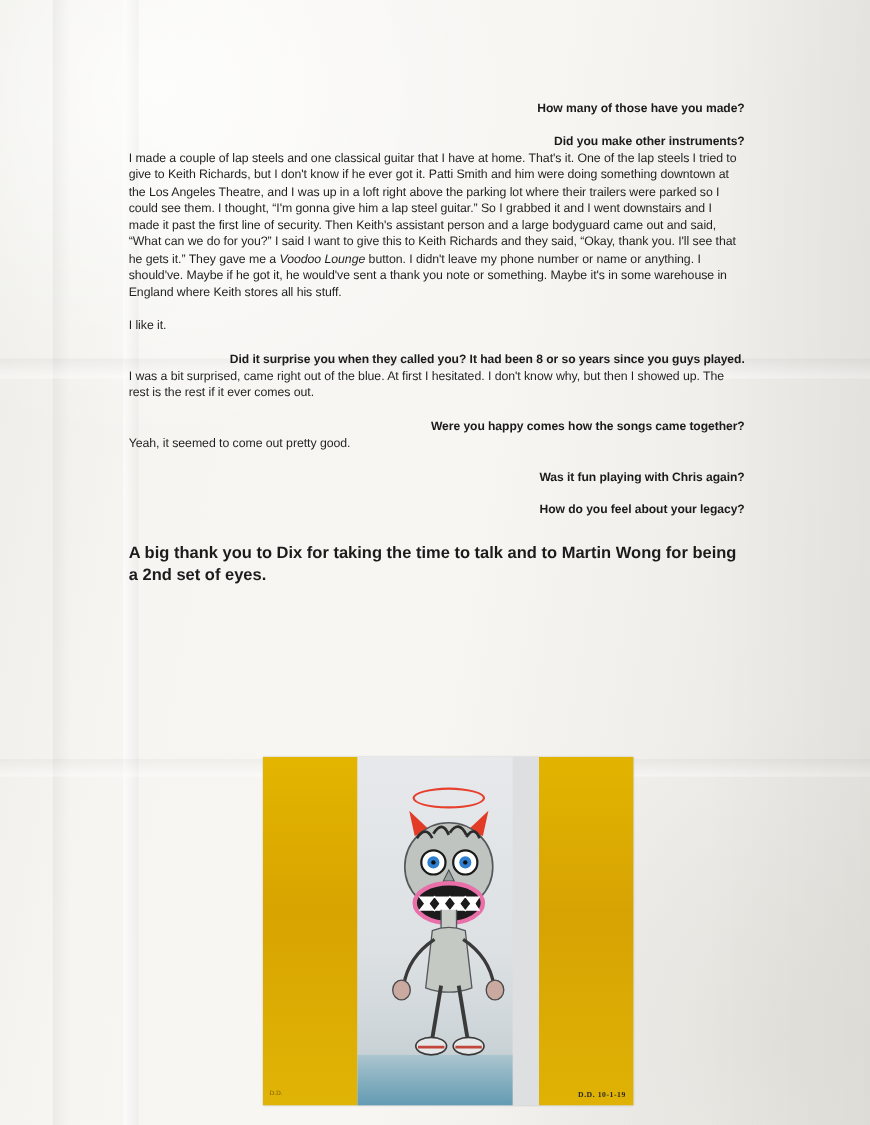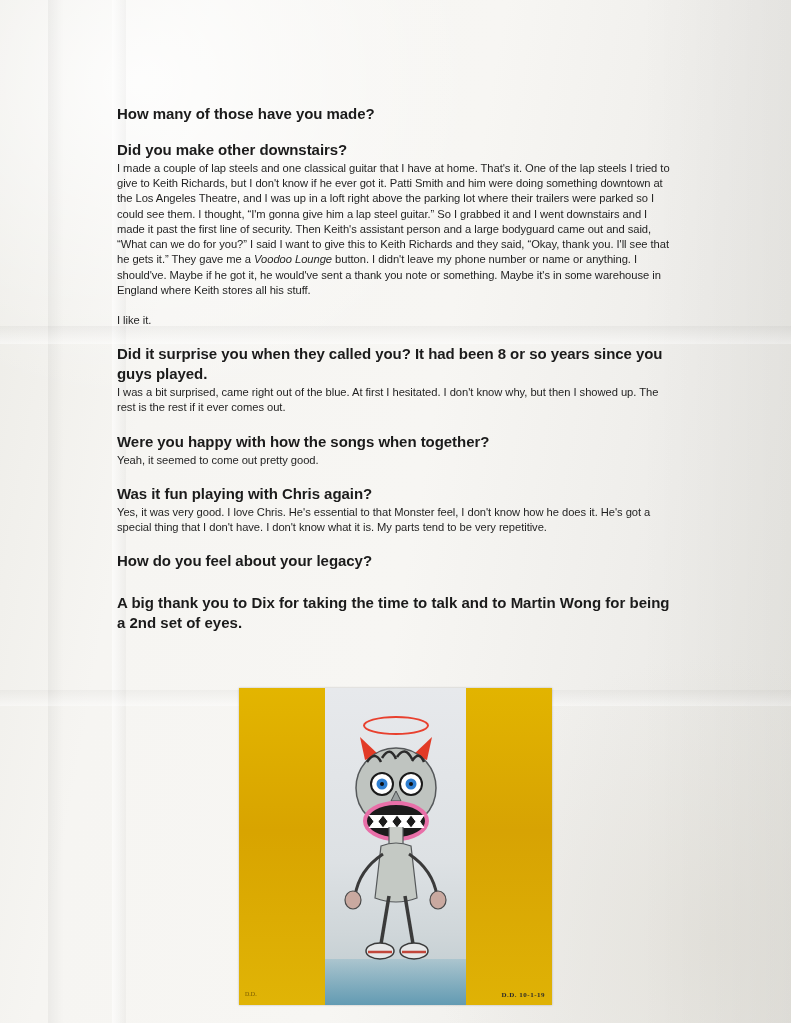--- a/index.html
+++ b/index.html
@@ -39,26 +39,27 @@
     background: linear-gradient(90deg, rgba(0,0,0,0.0), rgba(0,0,0,0.04)); }
 
   .content {
     position: absolute;
     left: 117px;
     top: 88px;
     width: 560px;
   }
   .qa { margin-bottom: 15px; }
   .q {
-    font-size: 15px;
+    font-size: 11px;
     font-weight: bold;
     color: #1b1b1b;
     line-height: 1.33;
-    margin: 16px 0 1px 0;
+    margin: 4px 0 1px 0;
     letter-spacing: -0.05px;
+    text-align: right;
   }
   .a {
     font-size: 11.2px;
     color: #1f1f1f;
     line-height: 1.36;
     margin: 0;
     letter-spacing: -0.05px;
   }
   .a em { font-style: italic; }
   .closing {
@@ -77,20 +78,21 @@
     width: 313px;
     height: 317px;
   }
   .artwork {
     position: relative;
     width: 100%;
     height: 100%;
     background: #dedfe0;
     overflow: hidden;
     box-shadow: 0 0 2px rgba(0,0,0,0.25);
+    padding-left: 24px;
   }
   .yellow-left {
     position: absolute; left: 0; top: 0; width: 86px; height: 100%;
     background: linear-gradient(180deg,#e3b500,#d8a400 45%,#e0b406);
   }
   .yellow-right {
     position: absolute; right: 0; top: 0; width: 86px; height: 100%;
     background: linear-gradient(180deg,#e2b400,#d7a303 45%,#dfb205);
   }
   .center-panel {
@@ -128,43 +130,42 @@
 <div class="crease h2"></div>
 <div class="crease r1"></div>
 
 <div class="content">
 
   <div class="qa">
     <p class="q">How many of those have you made?</p>
   </div>
 
   <div class="qa">
-    <p class="q">Did you make other downstairs?</p>
+    <p class="q">Did you make other instruments?</p>
     <p class="a"><span>I made a couple of lap steels and one classical guitar that I have at home. That's it. One of the lap steels I tried to give to Keith Richards, but I don't know if he ever got it. Patti Smith and him were doing something downtown at the Los Angeles Theatre, and I was up in a loft right above the parking lot where their trailers were parked so I could see them. I thought, “I'm gonna give him a lap steel guitar.” So I grabbed it and I went downstairs and I made it past the first line of security. Then Keith's assistant person and a large bodyguard came out and said, “What can we do for you?” I said I want to give this to Keith Richards and they said, “Okay, thank you. I'll see that he gets it.” They gave me a </span><em>Voodoo Lounge</em><span> button. I didn't leave my phone number or name or anything. I should've. Maybe if he got it, he would've sent a thank you note or something. Maybe it's in some warehouse in England where Keith stores all his stuff.</span></p>
   </div>
 
 
 
   <div class="qa">
     <p class="a">I like it.</p>
   </div>
 
   <div class="qa">
     <p class="q">Did it surprise you when they called you? It had been 8 or so years since you guys played.</p>
     <p class="a">I was a bit surprised, came right out of the blue. At first I hesitated. I don't know why, but then I showed up. The rest is the rest if it ever comes out.</p>
   </div>
 
   <div class="qa">
-    <p class="q">Were you happy with how the songs when together?</p>
+    <p class="q">Were you happy comes how the songs came together?</p>
     <p class="a">Yeah, it seemed to come out pretty good.</p>
   </div>
 
   <div class="qa">
     <p class="q">Was it fun playing with Chris again?</p>
-    <p class="a">Yes, it was very good. I love Chris. He's essential to that Monster feel, I don't know how he does it. He's got a special thing that I don't have. I don't know what it is. My parts tend to be very repetitive.</p>
   </div>
 
   <div class="qa">
     <p class="q">How do you feel about your legacy?</p>
   </div>
 
   <p class="closing">A big thank you to Dix for taking the time to talk and to Martin Wong for being a 2nd set of eyes.</p>
 </div>
 
 <div class="artwork-wrap">

